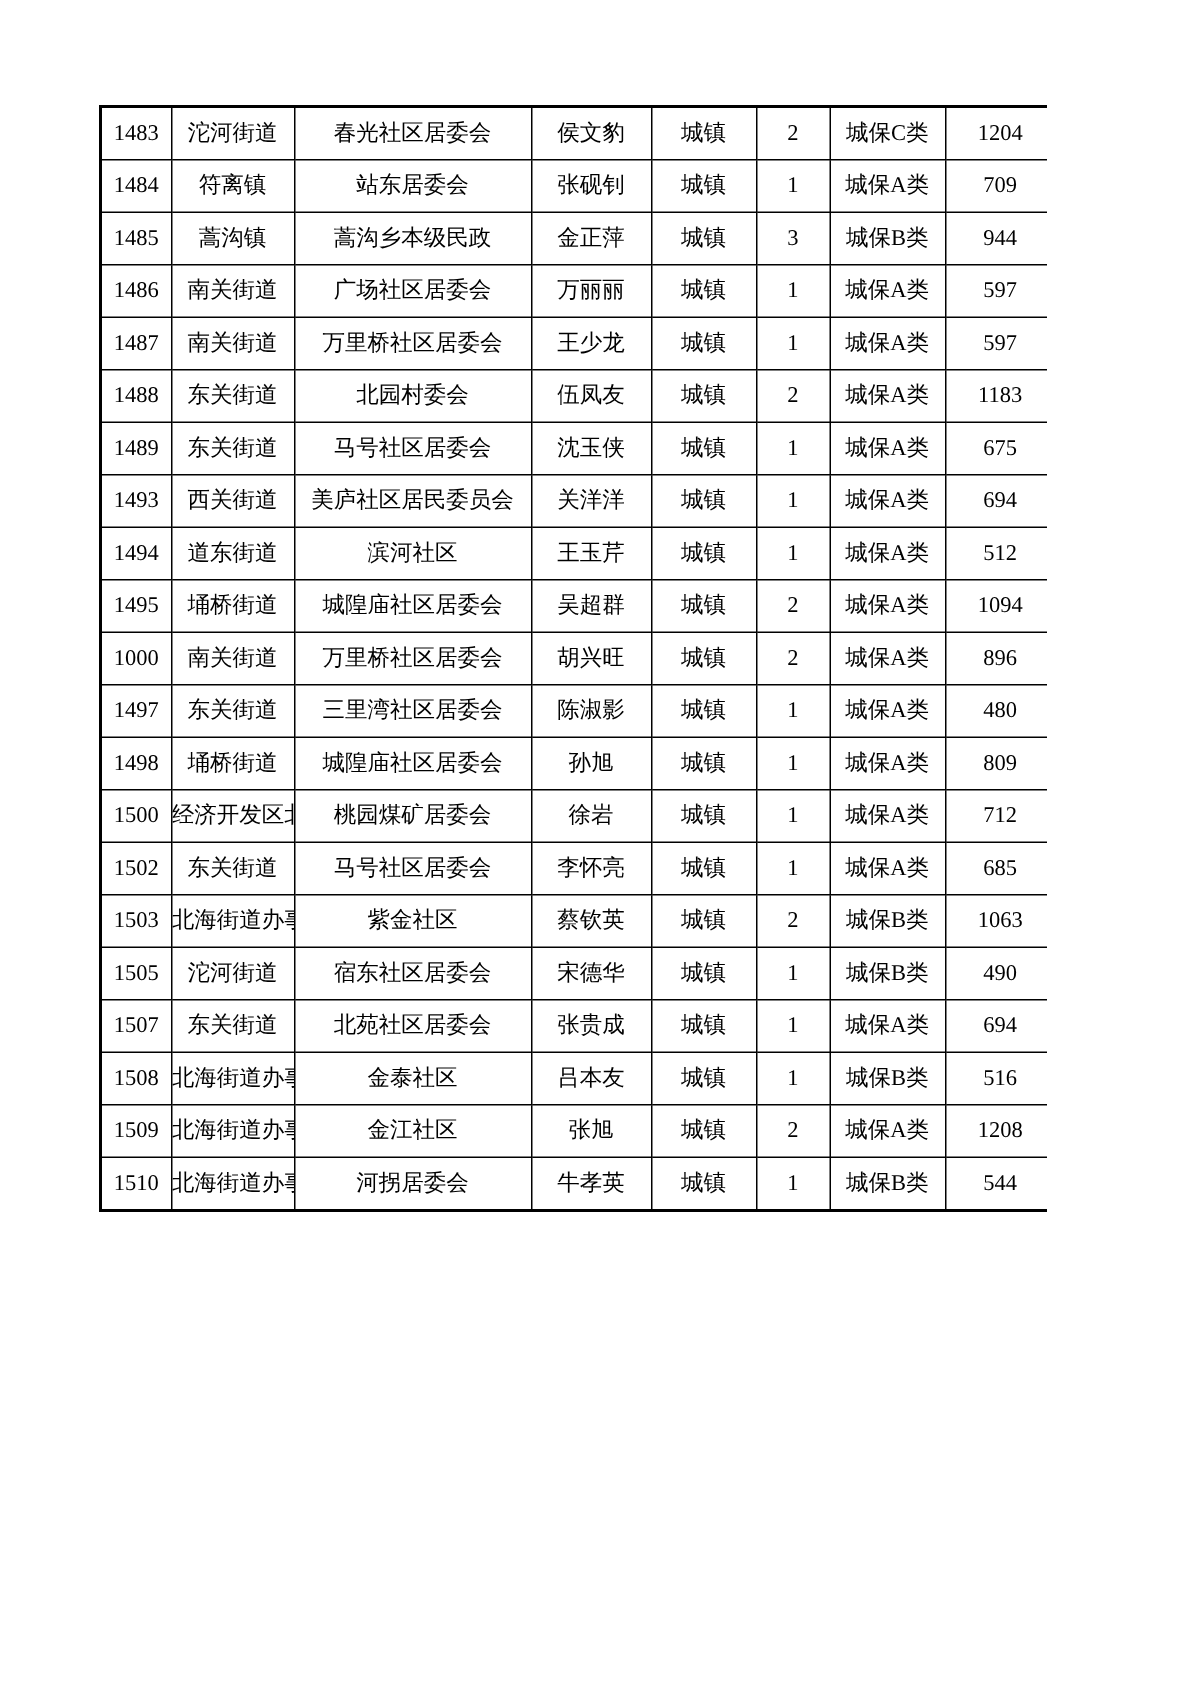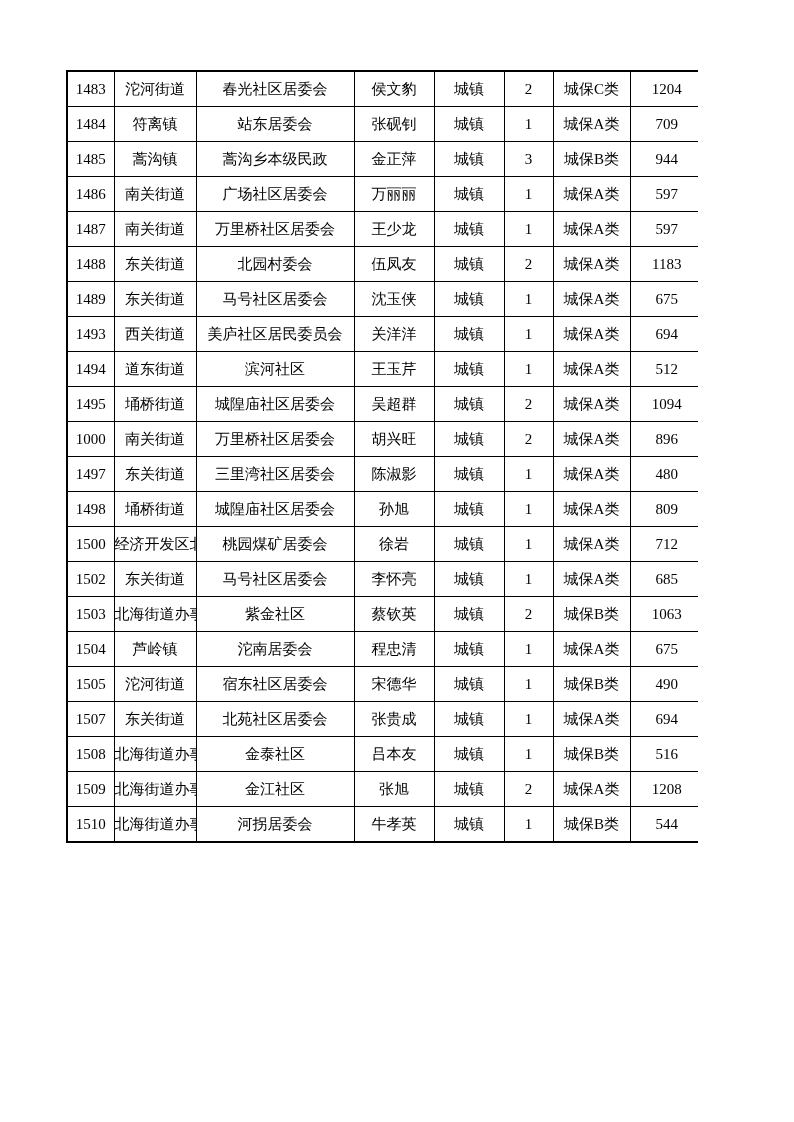--- a/index.html
+++ b/index.html
@@ -220,30 +220,20 @@
           <td>1503</td>
           <td>北海街道办事处</td>
           <td>紫金社区</td>
           <td>蔡钦英</td>
           <td>城镇</td>
           <td>2</td>
           <td>城保B类</td>
           <td>1063</td>
         </tr>
         <tr>
-          <td>1504</td>
-          <td>芦岭镇</td>
-          <td>沱南居委会</td>
-          <td>程忠清</td>
-          <td>城镇</td>
-          <td>1</td>
-          <td>城保A类</td>
-          <td>675</td>
-        </tr>
-        <tr>
           <td>1505</td>
           <td>沱河街道</td>
           <td>宿东社区居委会</td>
           <td>宋德华</td>
           <td>城镇</td>
           <td>1</td>
           <td>城保B类</td>
           <td>490</td>
         </tr>
         <tr>

